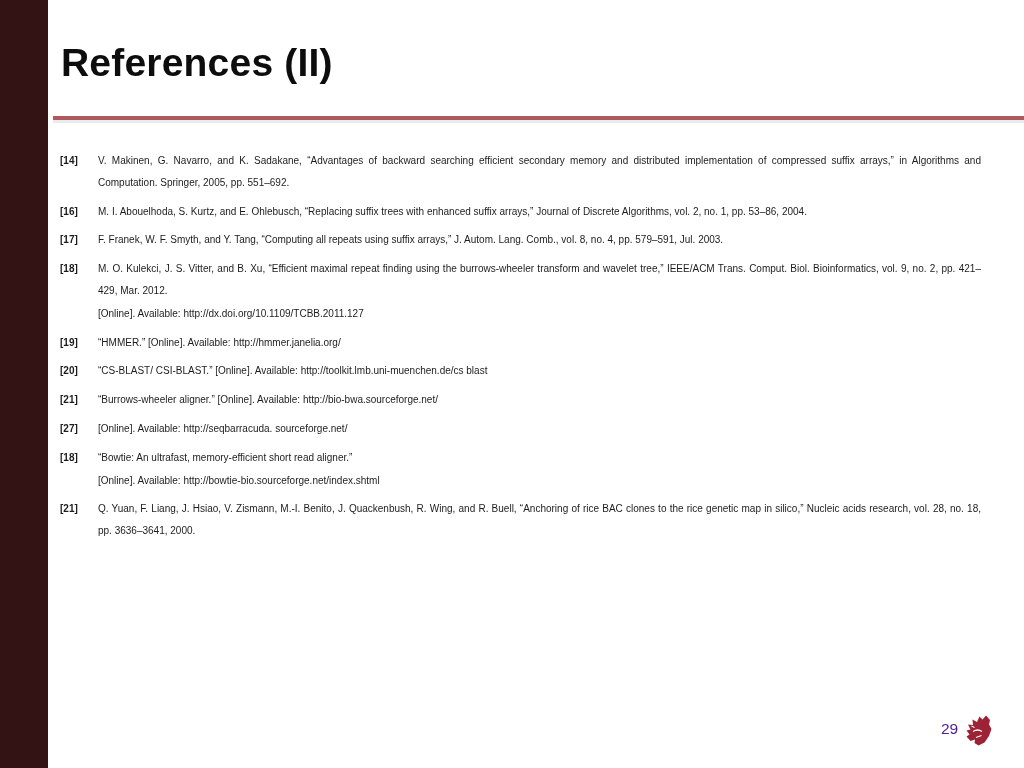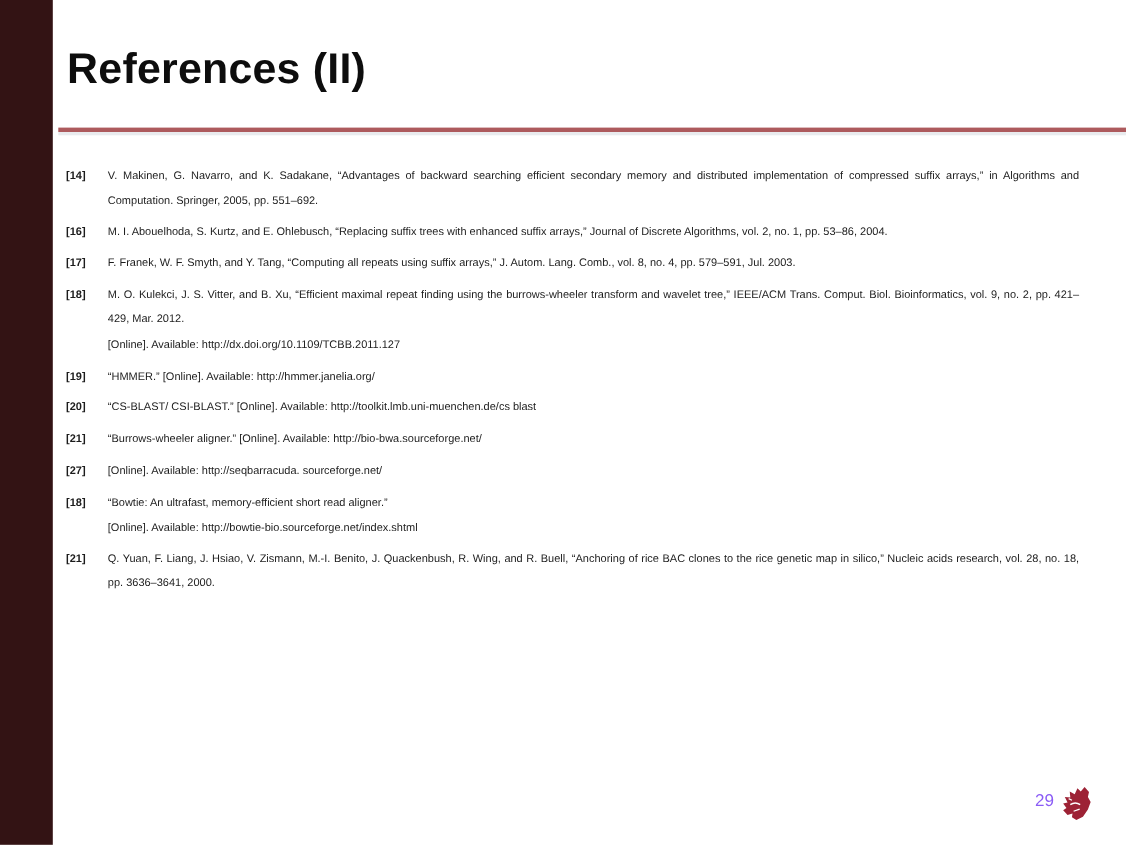--- a/index.html
+++ b/index.html
@@ -39,21 +39,21 @@
     margin-bottom: 7px;
   }
   .ref .marker {
     position: absolute; left: 0; top: 0;
     font-weight: bold;
   }
   .ref .ref-text { text-align: justify; }
   .ref .ref-online { text-align: left; margin-top: 1px; }
   .page-number {
     position: absolute; left: 941px; top: 720px;
-    font-size: 15.5px; color: #8b5cf6;
+    font-size: 15.5px; color: #4c1d95;
   }
   .logo {
     position: absolute; left: 965px; top: 715px;
     width: 27px; height: 31px;
   }
   .logo svg { width: 100%; height: 100%; display: block; }
 </style>
 </head>
 <body>
 

